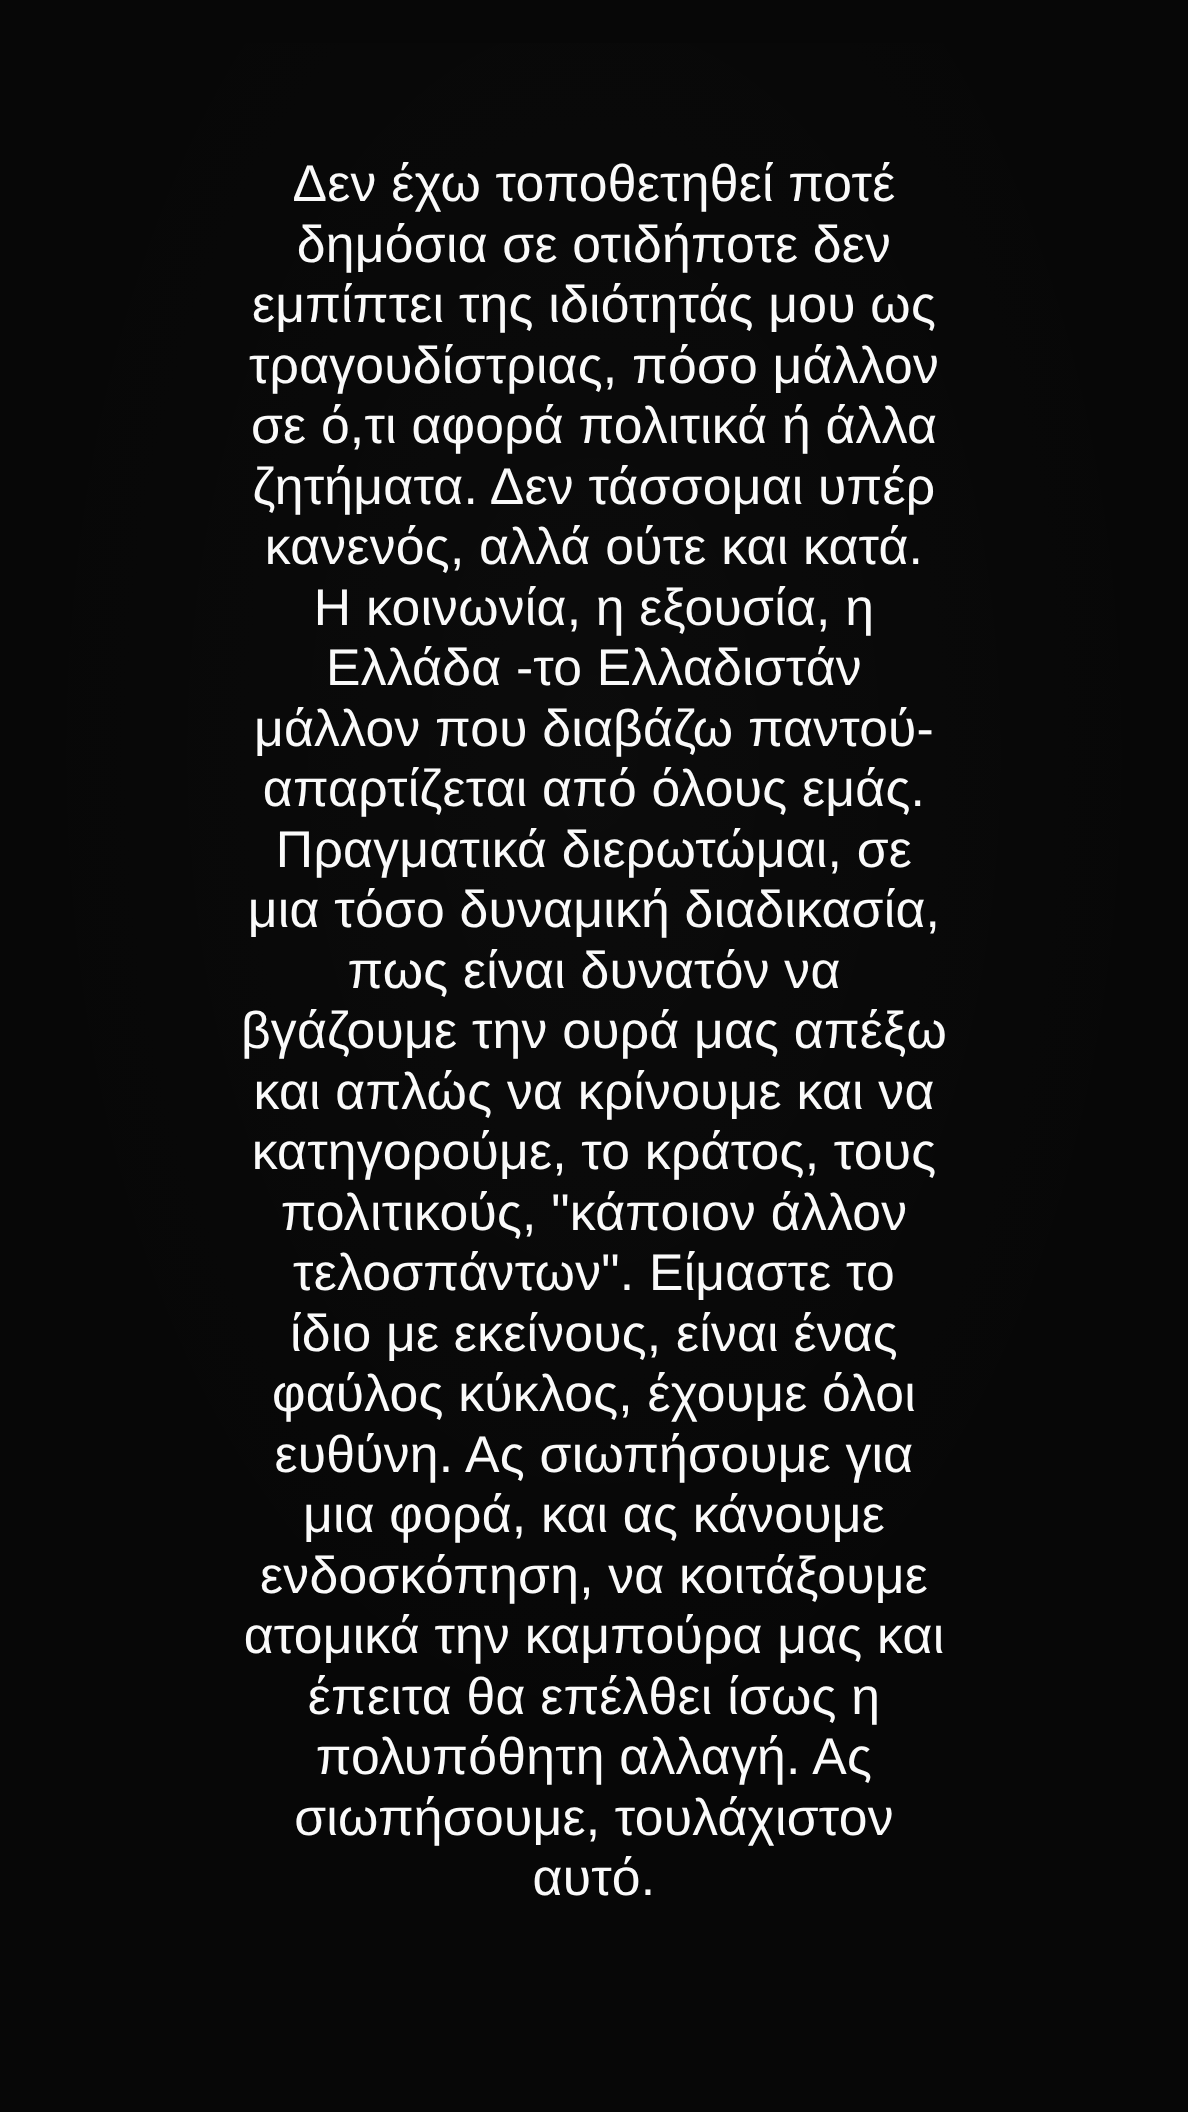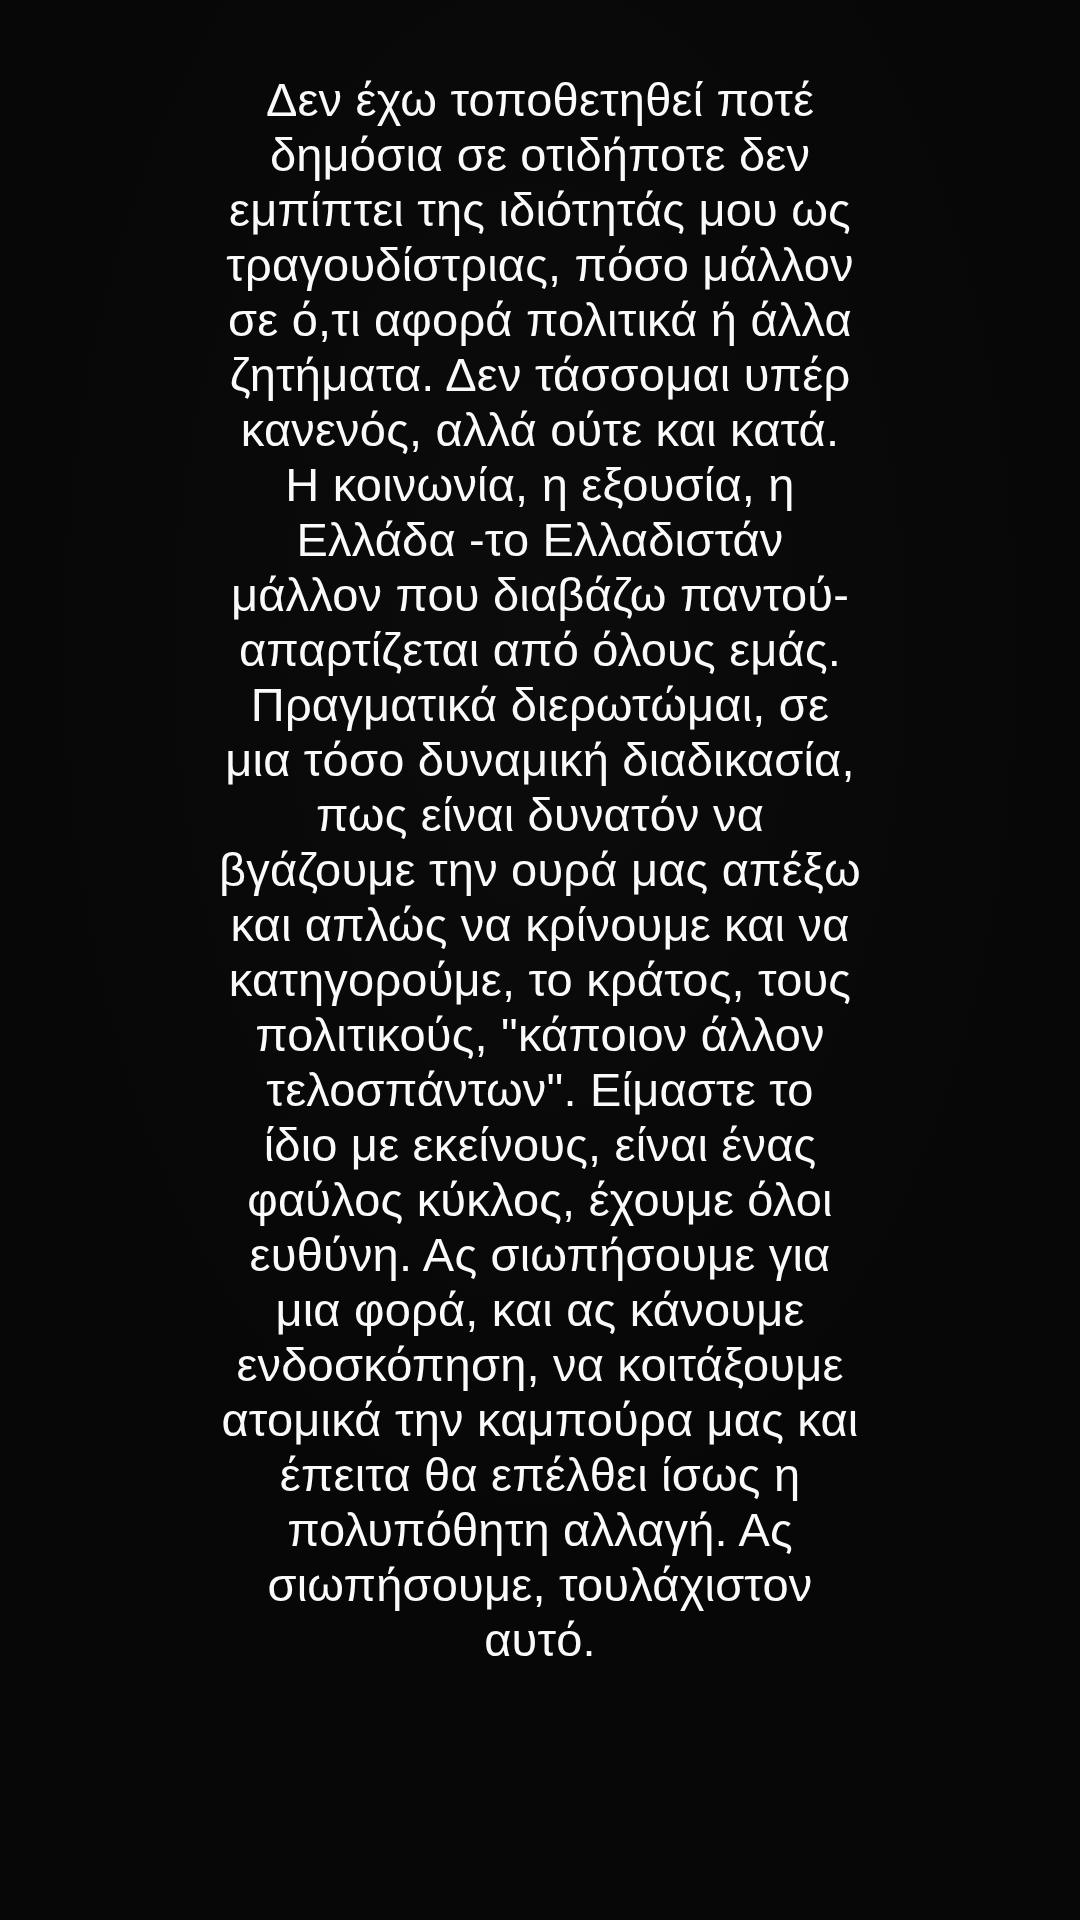--- a/index.html
+++ b/index.html
@@ -11,24 +11,25 @@
     height: 1920px;
     background: #070707;
     overflow: hidden;
     position: relative;
   }
   
   .story {
     width: 1080px;
     height: 1616px;
     box-sizing: border-box;
-    padding: 72px 60px 0 60px;
+    padding: 100px 60px 0 60px;
     background:
       radial-gradient(ellipse at 50% 40%, rgba(255,255,255,0.018), rgba(0,0,0,0) 70%);
     display: block;
+    margin-top: 39px;
   }
   .story-text {
     width: 100%;
     color: #fafafa;
     font-family: "Liberation Sans", "DejaVu Sans", sans-serif;
     font-size: 47px;
     line-height: 55px;
     font-weight: 400;
     text-align: center;
     white-space: pre-line;

